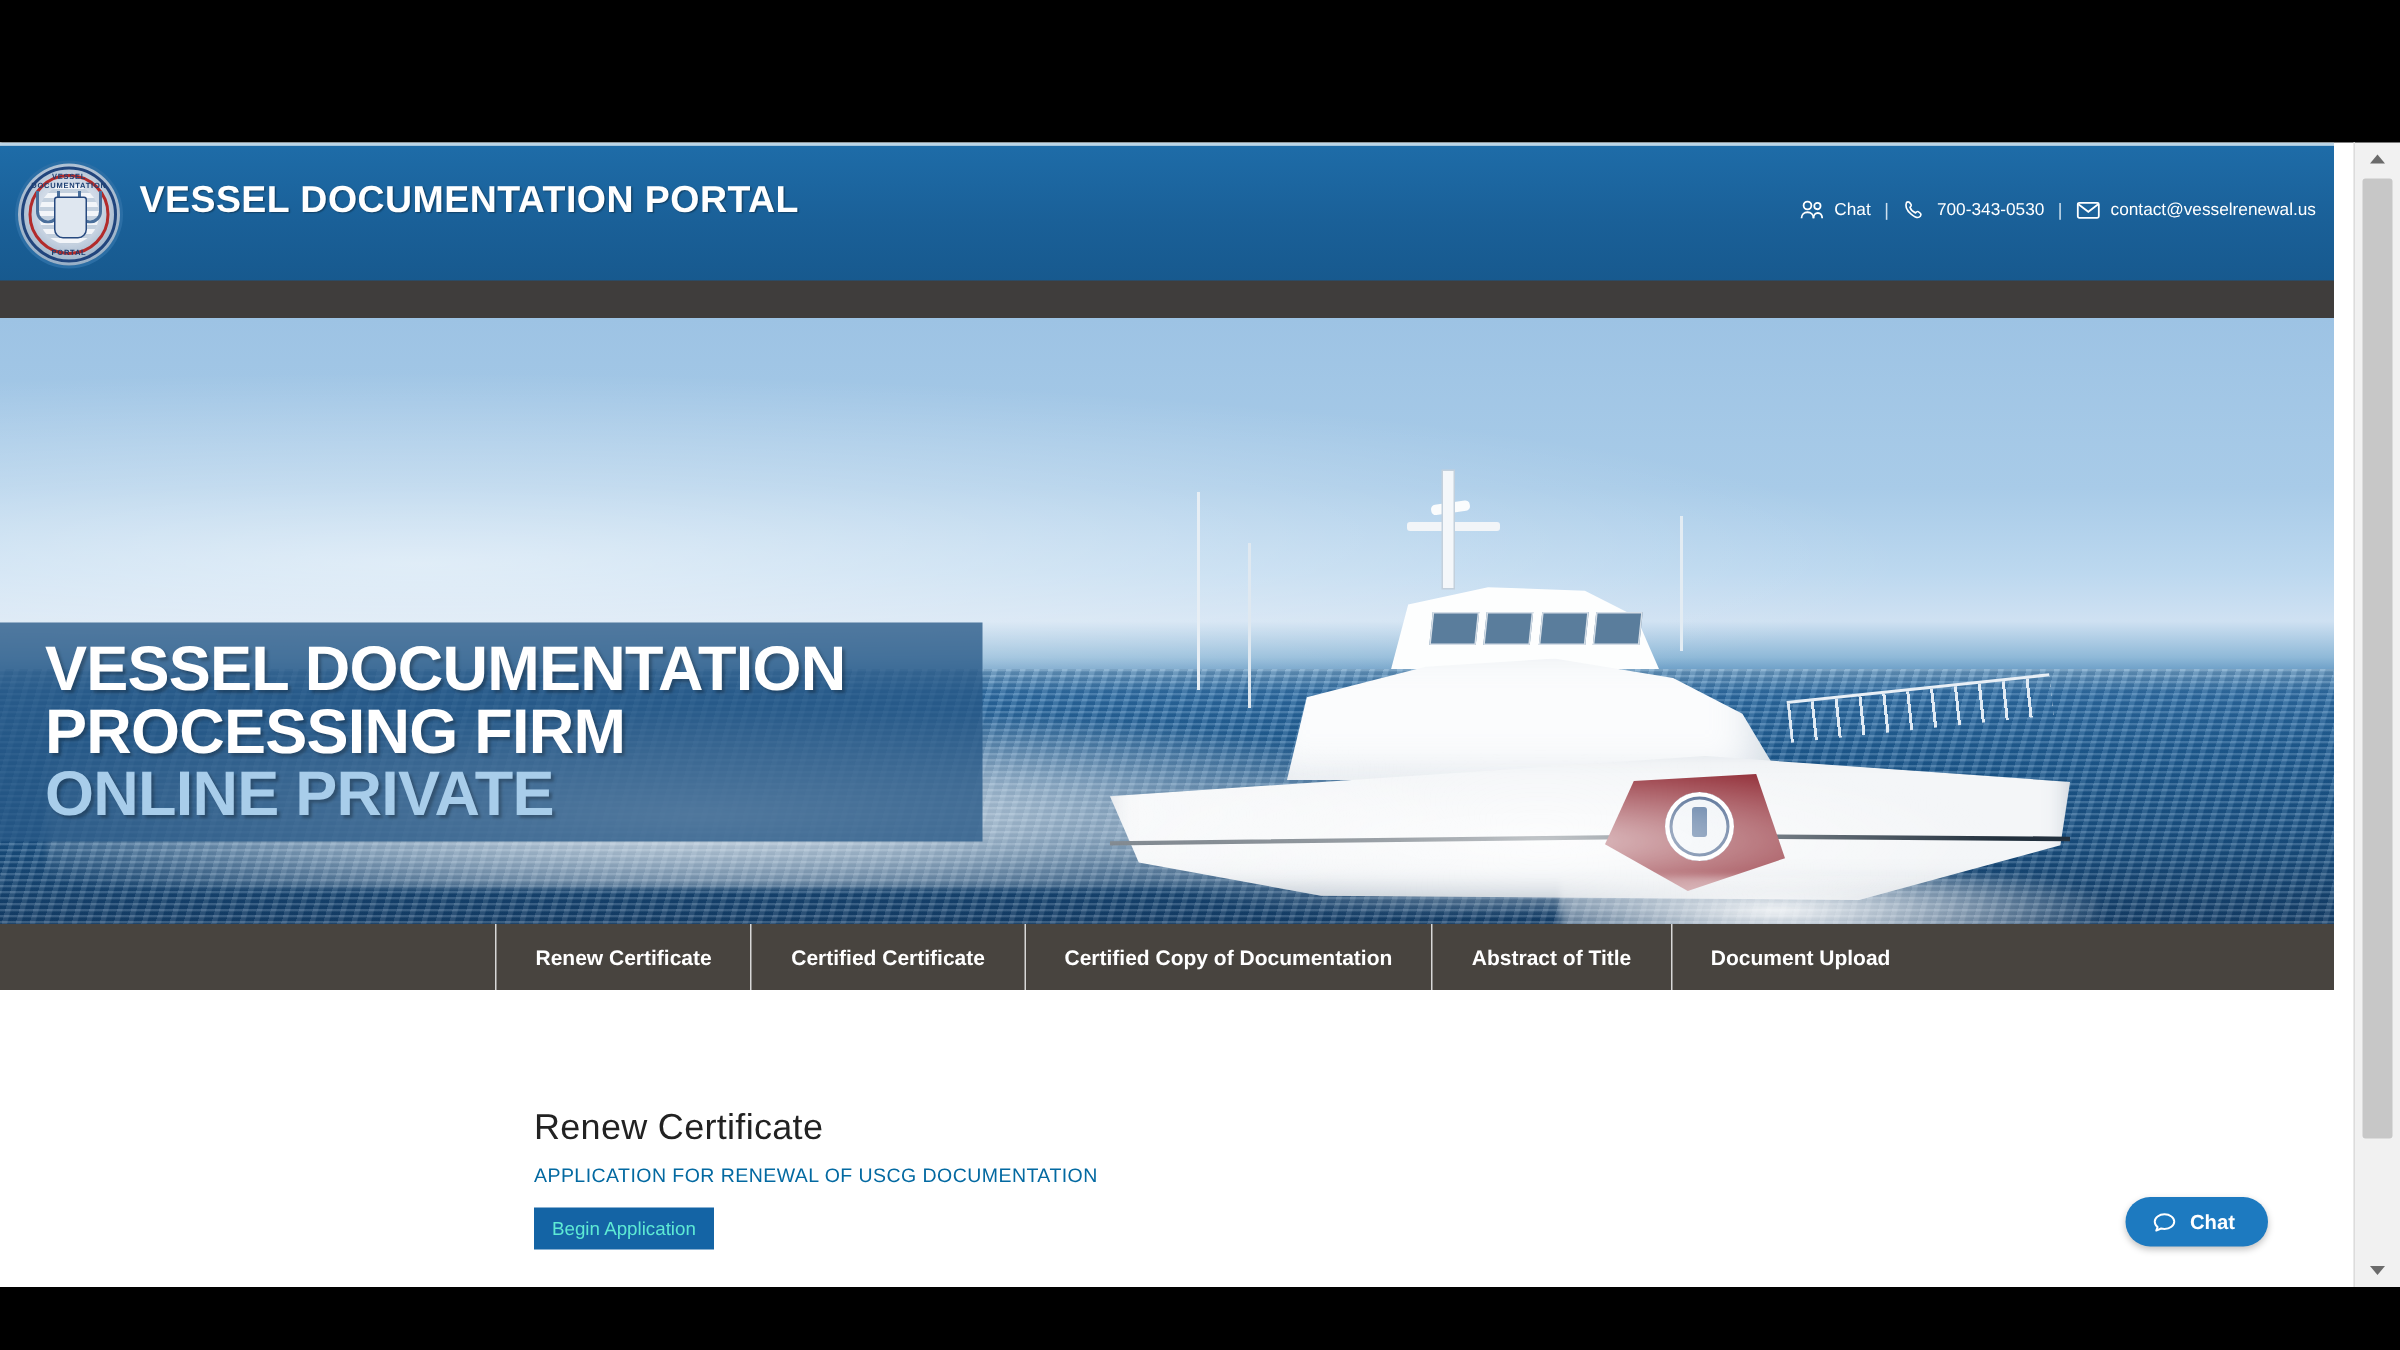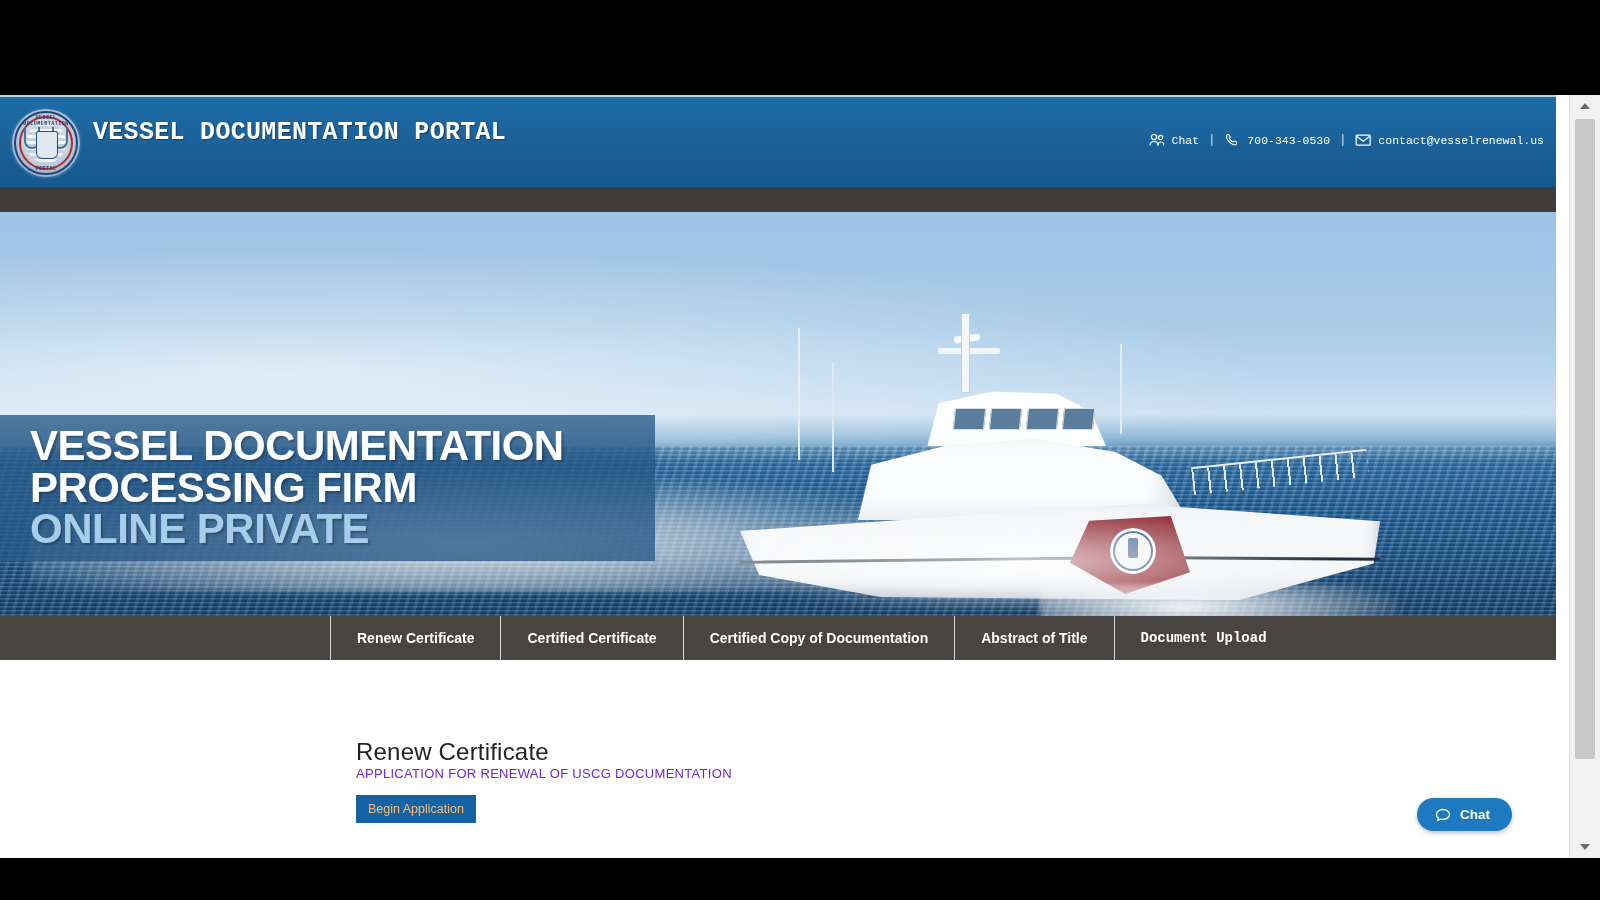--- a/index.html
+++ b/index.html
@@ -26,21 +26,20 @@
     position: absolute; left: 0; top: 95px;
     width: 1px; height: 763px; background: #8a8a8a;
   }
 
   
   .site-header {
     position: absolute; left: 0; top: 0;
     width: 1556px; height: 92px;
     background: linear-gradient(to bottom, #1e6ca8 0%, #1a6098 55%, #17598e 100%);
     border-top: 2px solid #bcd6e8;
-    font-family: Liberation Mono, monospace;
   }
   .logo-seal {
     position: absolute; left: 12px; top: 12px;
     width: 68px; height: 68px; border-radius: 50%;
     background: radial-gradient(circle at 50% 45%, #e9eef5 0%, #cfd9e6 40%, #9db3c9 70%, #5d7fa3 100%);
     box-shadow: 0 0 0 2px #2b6ea5;
     overflow: hidden;
   }
   .logo-seal .ring-red {
     position: absolute; left: 7px; top: 7px; right: 7px; bottom: 7px;
@@ -241,25 +240,25 @@
   .nav-item:first-child { border-left: 1px solid #d8d8d8; margin-left: 330px; }
 
   
   .content { position: absolute; left: 0; top: 565px; width: 1556px; height: 198px; background: #ffffff; }
   .content-inner { position: absolute; left: 356px; top: 78px; }
   .page-title {
     font-size: 24px; color: #222222; font-weight: normal;
     letter-spacing: 0.2px;
   }
   .page-subtitle {
-    font-size: 13px; color: #6d28d9; letter-spacing: 0.3px;
+    margin-top: 10px; font-size: 13px; color: #0369a1; letter-spacing: 0.3px;
   }
   .begin-btn {
     display: inline-block; margin-top: 14px;
-    background: #1464a5; color: #fdba74;
+    background: #1464a5; color: #5eead4;
     font-size: 12.5px; padding: 7px 12px;
     border: none; cursor: pointer;
   }
 
   
   .chat-widget {
     position: absolute; right: 58px; bottom: 27px;
     background: #1d7ac0; color: #ffffff;
     border-radius: 22px; padding: 9px 22px 9px 18px;
     display: flex; align-items: center; gap: 8px;
@@ -403,21 +402,21 @@
       </div>
       <div class="nav-item">
         <span>Certified Certificate</span>
       </div>
       <div class="nav-item">
         <span>Certified Copy of Documentation</span>
       </div>
       <div class="nav-item">
         <span>Abstract of Title</span>
       </div>
-      <div class="nav-item" style="border-right:none;font-family:Liberation Mono, monospace;">
+      <div class="nav-item" style="border-right:none;">
         <span>Document Upload</span>
       </div>
     </div>
 
     <div class="content">
       <div class="content-inner">
         <div class="page-title">Renew Certificate</div>
         <div class="page-subtitle">APPLICATION FOR RENEWAL OF USCG DOCUMENTATION</div>
         <button class="begin-btn">Begin Application</button>
       </div>

